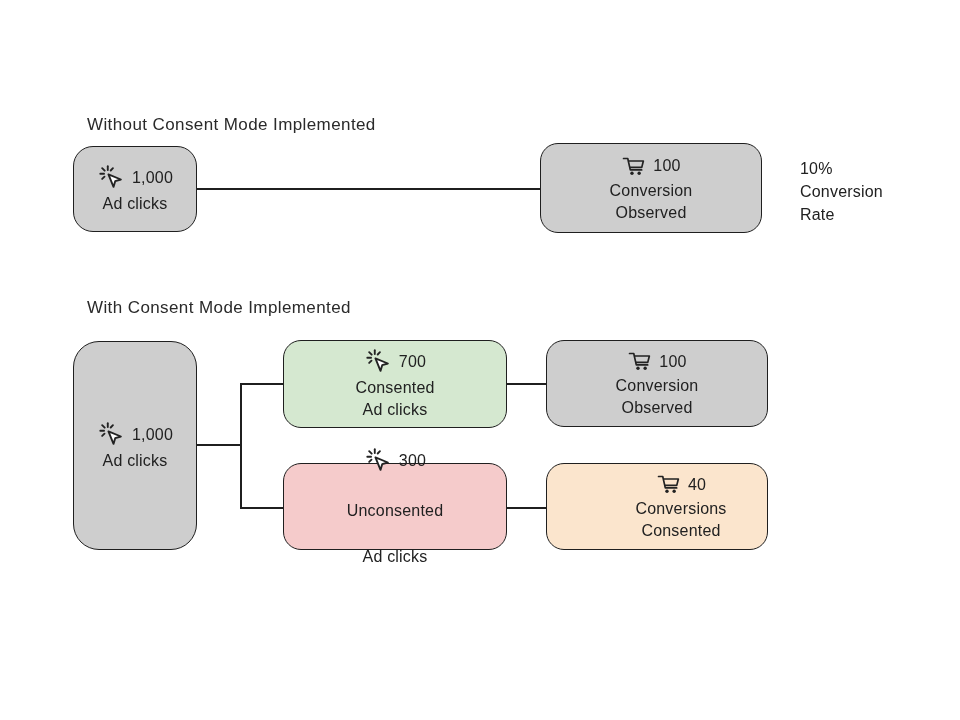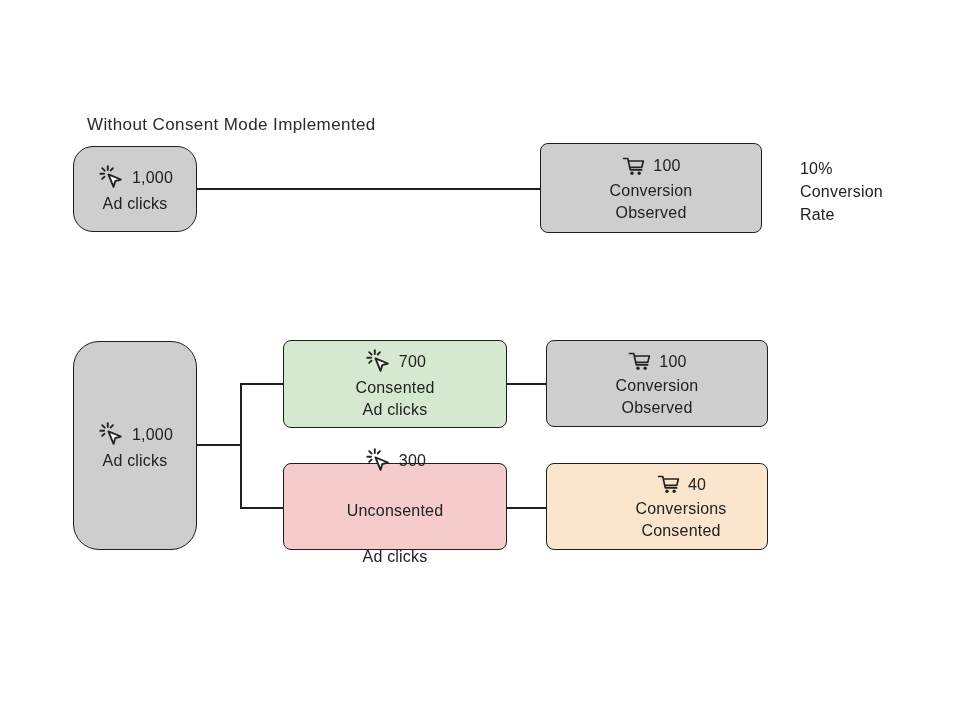--- a/index.html
+++ b/index.html
@@ -16,21 +16,21 @@
   .node{
     position:absolute;box-sizing:border-box;
     border:1.4px solid var(--outline,#1f1f1f);
     display:flex;flex-direction:column;justify-content:center;align-items:center;
     font-size:16px;line-height:22px;letter-spacing:.2px;text-align:center;
   }
   .node.gray{background:var(--gray,#cecece);}
   .node.green{background:var(--green,#d5e8d0);}
   .node.pink{background:var(--pink,#f5cbcb);gap:24px;}
   .node.peach{background:var(--peach,#fbe5cd);padding-left:48px;}
-  .r18{border-radius:8px;text-align:right;}
+  .r18{border-radius:18px;text-align:right;}
   .r20{border-radius:20px;}
   .r26{border-radius:26px;}
   .value-row{display:flex;align-items:center;gap:5px;}
   .icon{display:inline-flex;align-items:center;justify-content:center;}
   .icon svg{display:block;}
   .connector{position:absolute;background:var(--outline,#1f1f1f);}
   .caption{position:absolute;font-size:16px;line-height:23px;letter-spacing:.2px;white-space:nowrap;}
 </style>
 </head>
 <body>
@@ -77,20 +77,21 @@
     <div>Conversion</div>
     <div>Observed</div>
   </div>
 
   <div class="caption" style="left:800px;top:157px;">
     <div>10%</div>
     <div>Conversion</div>
     <div>Rate</div>
   </div>
 
+  <div class="heading" style="left:87px;top:298px;">With Consent Mode Implemented</div>
 
   <div class="connector" style="left:197px;top:444px;width:44px;height:1.5px;"></div>
   <div class="connector" style="left:240px;top:383px;width:1.5px;height:125px;"></div>
   <div class="connector" style="left:240px;top:383px;width:44px;height:1.5px;"></div>
   <div class="connector" style="left:240px;top:507px;width:44px;height:1.5px;"></div>
   <div class="connector" style="left:506px;top:383px;width:40px;height:1.5px;"></div>
   <div class="connector" style="left:506px;top:507px;width:40px;height:1.5px;"></div>
 
   <div class="node gray r26" style="left:73px;top:341px;width:124px;height:209px;">
     <div class="value-row">

